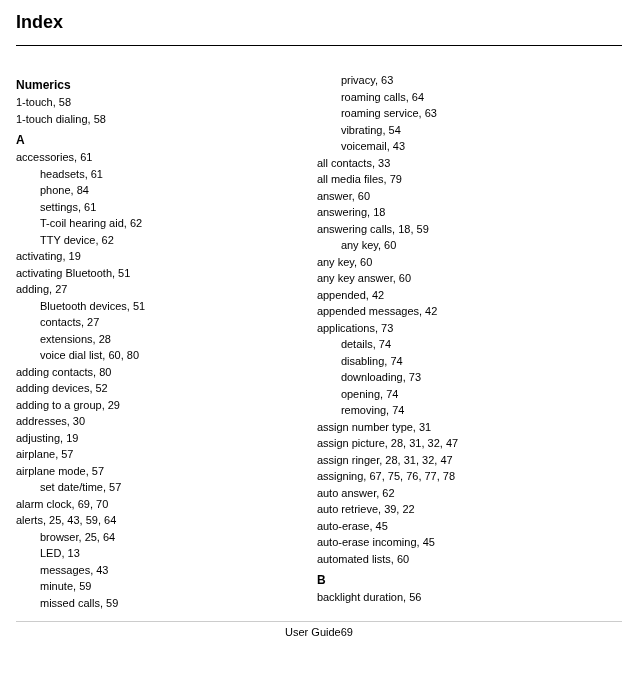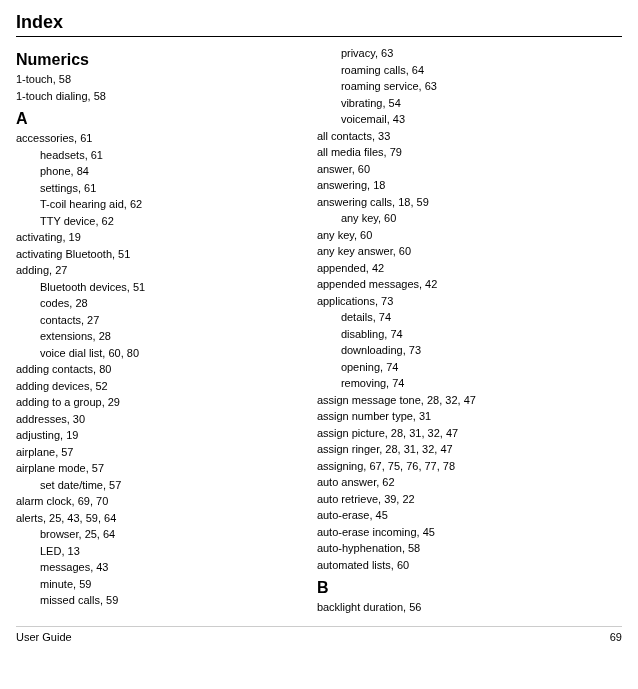--- a/index.html
+++ b/index.html
@@ -18,41 +18,41 @@
     }
 
     .page {
       padding: 12px 16px 16px 16px;
     }
 
     .page-title {
       font-size: 18px;
       font-weight: bold;
       border-bottom: 1px solid #000;
-      padding-bottom: 3px;
-      margin-bottom: 8px;
+      padding-bottom: 12px;
+      margin-bottom: 26px;
     }
 
     .content {
       display: flex;
       gap: 0;
     }
 
     .col-left {
       width: 48%;
       padding-right: 10px;
     }
 
     .col-right {
       width: 52%;
       padding-left: 10px;
     }
 
     .section-heading {
-      font-size: 16px;
+      font-size: 12px;
       font-weight: bold;
       margin-top: 6px;
       margin-bottom: 2px;
     }
 
     .index-entry {
       line-height: 1.5;
     }
 
     .index-entry.top-level {
@@ -62,21 +62,21 @@
     .index-entry.sub {
       margin-left: 24px;
     }
 
     .footer {
       position: relative;
       margin-top: 10px;
       border-top: 1px solid #ccc;
       padding-top: 4px;
       display: flex;
-      justify-content: space-between;
+      justify-content: center;
       font-size: 11px;
     }
   </style>
 </head>
 <body>
 
 <div class="page">
   <div class="page-title">Index</div>
 
   <div class="content">
@@ -89,21 +89,20 @@
         <div class="index-entry top-level">accessories, 61</div>
         <div class="index-entry sub">headsets, 61</div>
         <div class="index-entry sub">phone, 84</div>
         <div class="index-entry sub">settings, 61</div>
         <div class="index-entry sub">T-coil hearing aid, 62</div>
         <div class="index-entry sub">TTY device, 62</div>
         <div class="index-entry top-level">activating, 19</div>
         <div class="index-entry top-level">activating Bluetooth, 51</div>
         <div class="index-entry top-level">adding, 27</div>
         <div class="index-entry sub">Bluetooth devices, 51</div>
-        <div class="index-entry sub">codes, 28</div>
         <div class="index-entry sub">contacts, 27</div>
         <div class="index-entry sub">extensions, 28</div>
         <div class="index-entry sub">voice dial list, 60, 80</div>
         <div class="index-entry top-level">adding contacts, 80</div>
         <div class="index-entry top-level">adding devices, 52</div>
         <div class="index-entry top-level">adding to a group, 29</div>
         <div class="index-entry top-level">addresses, 30</div>
         <div class="index-entry top-level">adjusting, 19</div>
         <div class="index-entry top-level">airplane, 57</div>
         <div class="index-entry top-level">airplane mode, 57</div>
@@ -132,30 +131,28 @@
         <div class="index-entry top-level">any key, 60</div>
         <div class="index-entry top-level">any key answer, 60</div>
         <div class="index-entry top-level">appended, 42</div>
         <div class="index-entry top-level">appended messages, 42</div>
         <div class="index-entry top-level">applications, 73</div>
         <div class="index-entry sub">details, 74</div>
         <div class="index-entry sub">disabling, 74</div>
         <div class="index-entry sub">downloading, 73</div>
         <div class="index-entry sub">opening, 74</div>
         <div class="index-entry sub">removing, 74</div>
-        <div class="index-entry top-level">assign message tone, 28, 32, 47</div>
         <div class="index-entry top-level">assign number type, 31</div>
         <div class="index-entry top-level">assign picture, 28, 31, 32, 47</div>
         <div class="index-entry top-level">assign ringer, 28, 31, 32, 47</div>
         <div class="index-entry top-level">assigning, 67, 75, 76, 77, 78</div>
         <div class="index-entry top-level">auto answer, 62</div>
         <div class="index-entry top-level">auto retrieve, 39, 22</div>
         <div class="index-entry top-level">auto-erase, 45</div>
         <div class="index-entry top-level">auto-erase incoming, 45</div>
-        <div class="index-entry top-level">auto-hyphenation, 58</div>
         <div class="index-entry top-level">automated lists, 60</div>
         <div class="section-heading">B</div>
         <div class="index-entry top-level">backlight duration, 56</div>
       </div>
   </div>
 
   <div class="footer">
     <span>User Guide</span>
     <span>69</span>
   </div>

